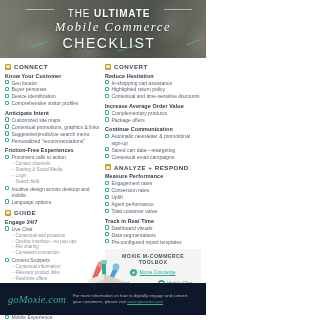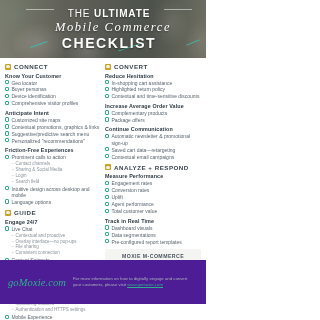--- a/index.html
+++ b/index.html
@@ -46,21 +46,21 @@
   }
   .hero-line1 .thin { font-weight:normal; }
   .hero-line2 {
     font-family:"Liberation Serif", serif;
     font-style:italic; font-size:12.5px; letter-spacing:1.6px;
     margin-top:1px;
     text-shadow:0 1px 2px rgba(0,0,0,.45);
     margin-left:8px;
   }
   .hero-line3 {
-    font-size:14px; letter-spacing:1.6px; font-weight:bold;
+    font-size:14px; letter-spacing:1.6px; font-weight:normal;
     margin-top:0px;
     text-shadow:0 1px 2px rgba(0,0,0,.45);
   }
   .rule {
     position:absolute; top:9px; height:1px;
     background:rgba(255,255,255,.5);
   }
   .rule.left  { left:26px;  width:28px; }
   .rule.right { right:26px; width:28px; }
   .swoosh {
@@ -166,23 +166,23 @@
     display:flex; align-items:center; justify-content:center;
   }
   .tb-ic svg { display:block; }
   .tb-label {
     font-size:4.8px; color:#2fae8e;
     text-decoration:underline; white-space:nowrap;
   }
 
   
   .footer {
-    position:absolute; left:0; bottom:16px;
-    width:206px; height:44px;
-    background:#4c1d95;
+    position:absolute; left:0; bottom:5px;
+    width:206px; height:32px;
+    background:#0f172a;
     display:flex; align-items:center;
     padding:0 8px;
     gap:7px;
   }
   .brand {
     font-family:"Liberation Serif", serif;
     font-style:italic; font-size:10.5px;
     color:#2fae8e; white-space:nowrap;
     letter-spacing:.1px;
   }

